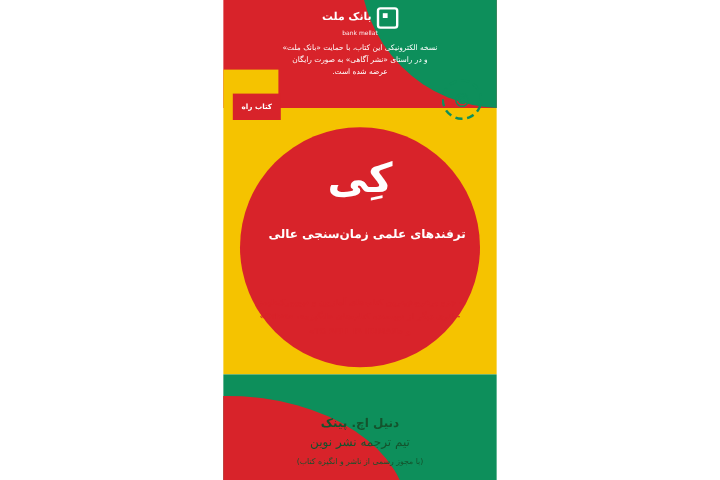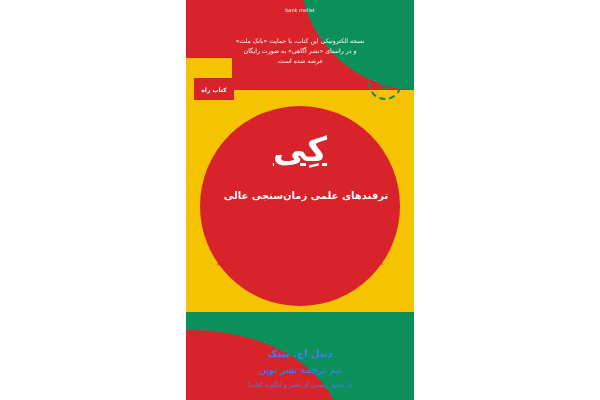--- a/index.html
+++ b/index.html
@@ -186,21 +186,20 @@
   .title {
     position: absolute;
     left: 0;
     right: 0;
     top: 132px;
     text-align: center;
     color: #ffffff;
     font-size: 34px;
     font-weight: bold;
     line-height: 1;
-    text-decoration: underline;
   }
   .subtitle {
     position: absolute;
     left: 24px;
     right: 24px;
     top: 190px;
     text-align: center;
     color: #ffffff;
     font-size: 10px;
     font-weight: bold;
@@ -219,21 +218,21 @@
     font-weight: bold;
   }
   .bullets div { white-space: nowrap; }
   
   .author {
     position: absolute;
     left: 0;
     right: 0;
     top: 348px;
     text-align: center;
-    color: #3b82f6;
+    color: #14532d;
   }
   .author .name {
     font-size: 10px;
     font-weight: bold;
   }
   .author .translator {
     font-size: 10px;
     margin-top: 5px;
   }
   .author .license {
@@ -251,20 +250,24 @@
     <div class="band-red-yellow"></div>
     <div class="wedge-green"></div>
 
     <div class="band-yellow"></div>
     <div class="circle-red"></div>
 
     <div class="band-green"></div>
     <div class="curve-red"></div>
 
     <div class="publisher">
+      <div class="logo-row">
+        <span class="mark"></span>
+        <span class="name">بانک ملت</span>
+      </div>
       <div class="sub">bank mellat</div>
     </div>
 
     <div class="notice">
       <div>نسخه الکترونیکی این کتاب، با حمایت «بانک ملت»</div>
       <div>و در راستای «نشر آگاهی» به صورت رایگان</div>
       <div>عرضه شده است.</div>
     </div>
 
     <div class="tag-badge">

